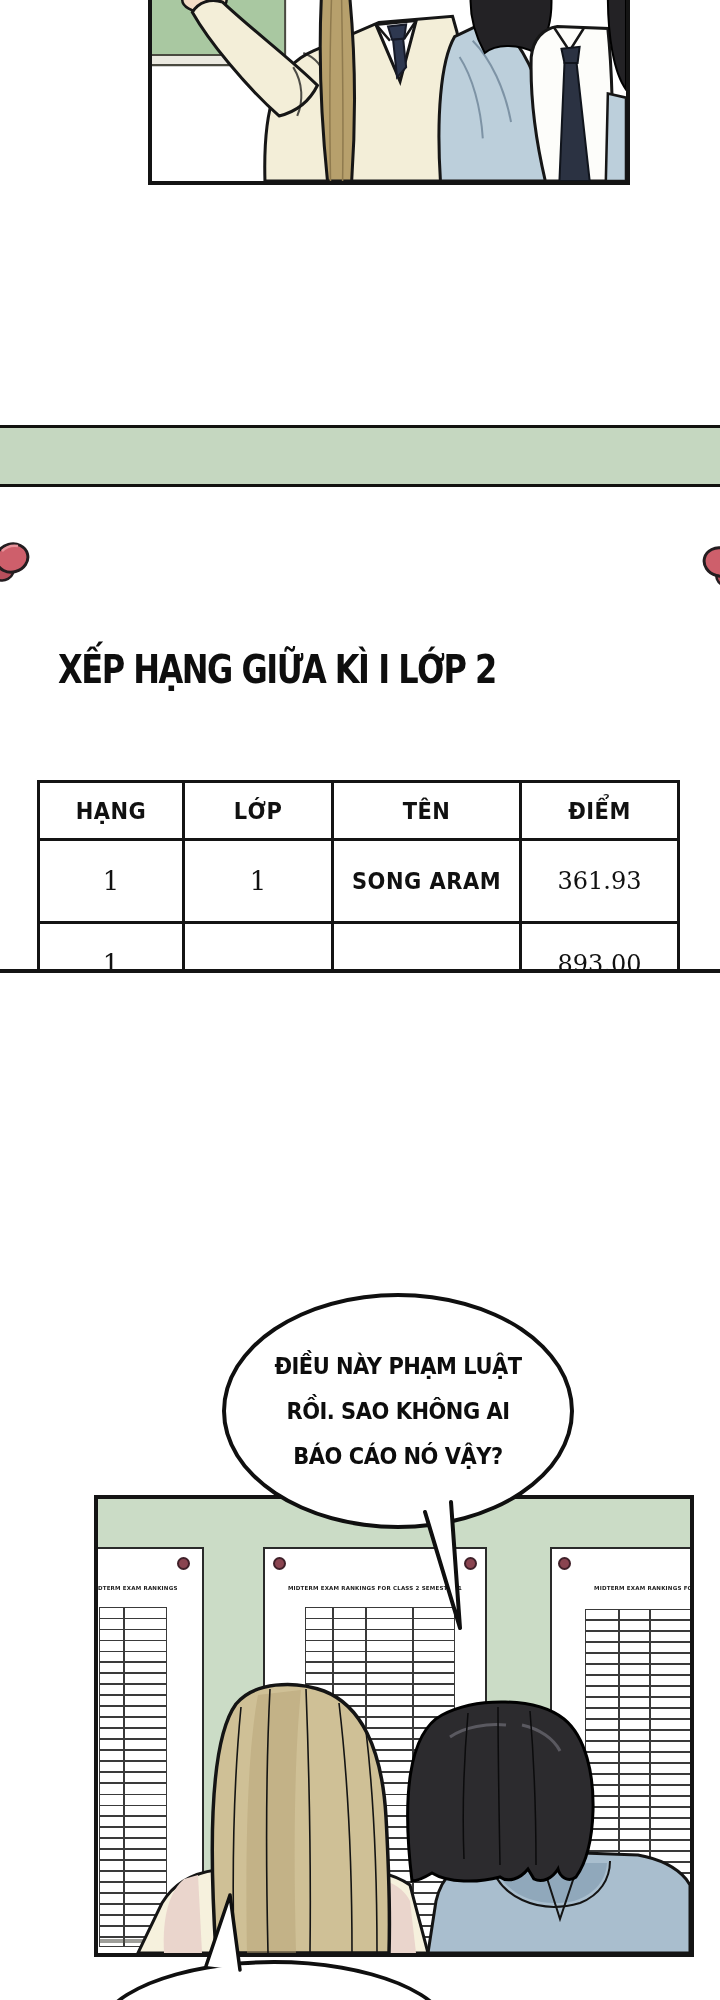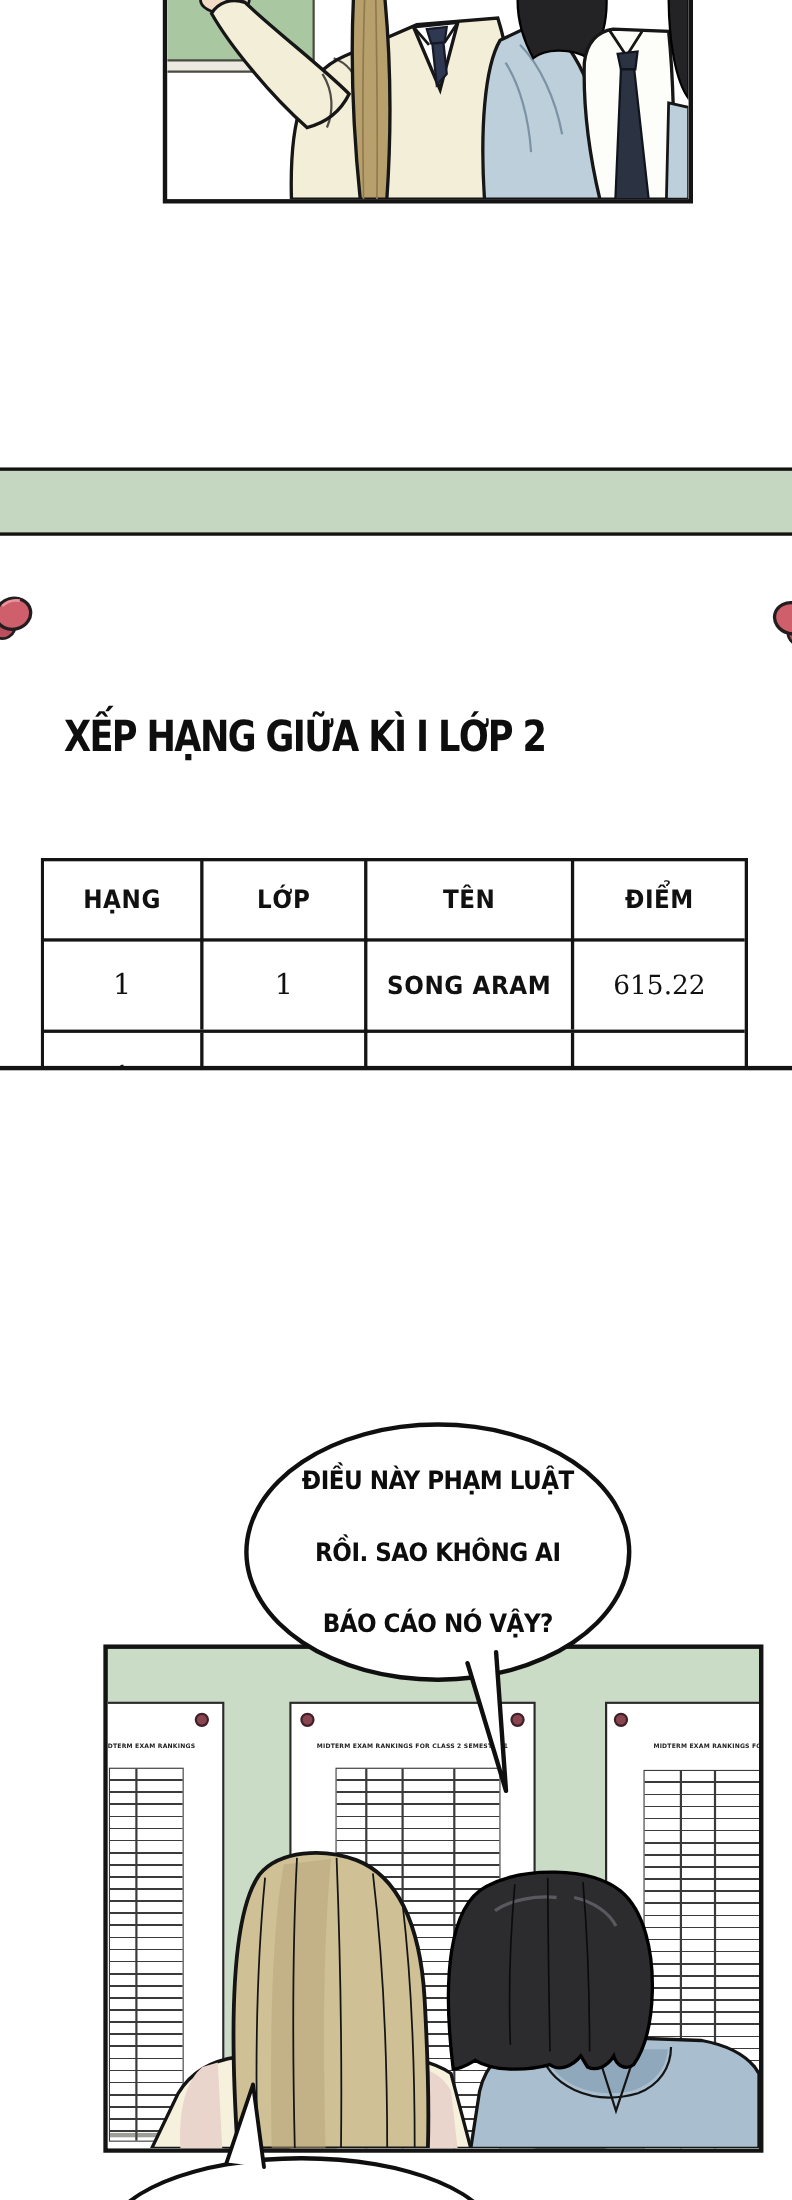--- a/index.html
+++ b/index.html
@@ -25,35 +25,35 @@
            transform:scaleY(1.22);transform-origin:center top;}
 
   
   #rank-clip{left:37px;top:780px;width:643px;height:189px;overflow:hidden;z-index:1;}
   #rank-table{position:absolute;left:0;top:0;width:643px;box-sizing:border-box;
               border:3px solid #141414;background:#fff;}
   .trow{display:grid;grid-template-columns:142px 149px 188px 158px;}
   .trow > div{display:flex;align-items:center;justify-content:center;box-sizing:border-box;
               border-left:3px solid #141414;overflow:hidden;}
   .trow > div:first-child{border-left:none;}
-  .trow.hd{height:70px;text-align:center;}
+  .trow.hd{height:55px;text-align:center;}
   .trow.r1,.trow.r2{height:80px;border-top:3px solid #141414;}
   .hd > div{font-weight:bold;font-size:21px;letter-spacing:.5px;transform:scaleY(1.1);}
   .cell-num{font-family:"DejaVu Serif","Liberation Serif",serif;font-size:26px;}
   .cell-name{font-weight:bold;font-size:21px;letter-spacing:.5px;transform:scaleY(1.08);}
   .cell-score{font-family:"DejaVu Serif","Liberation Serif",serif;font-size:24px;}
   #wall-line{left:0;top:969px;width:720px;height:4px;background:#141414;z-index:2;}
 
   
   .bubble{border:4px solid #0f0f0f;border-radius:50%;background:#fff;box-sizing:border-box;
           display:flex;flex-direction:column;align-items:center;justify-content:center;z-index:5;}
   .bubble .ln{font-weight:bold;color:#0d0d0d;white-space:nowrap;transform:scaleY(1.1);}
   #bubble-1{left:203px;top:916px;width:336px;height:198px;}
   #bubble-1 .ln{font-size:22px;line-height:41px;letter-spacing:-.5px;}
-  #bubble-2{left:222px;top:1293px;width:352px;height:236px;gap:20px;}
+  #bubble-2{left:222px;top:1293px;width:352px;height:236px;}
   #bubble-2 .ln{font-size:21px;line-height:45px;letter-spacing:-.5px;}
   .tail{overflow:visible;z-index:6;}
 
   
   #panel-board{left:94px;top:1495px;width:600px;height:462px;border:4px solid #141414;
                box-sizing:border-box;background:#cbdcc6;overflow:hidden;z-index:1;}
   .paper{position:absolute;background:#fff;border:2px solid #2a2a2a;box-sizing:border-box;overflow:hidden;}
   #paper-left{left:-22px;top:48px;width:128px;height:412px;}
   #paper-mid{left:165px;top:48px;width:224px;height:412px;}
   #paper-right{left:452px;top:48px;width:146px;height:412px;}
@@ -122,21 +122,21 @@
       <div class="trow hd">
         <div>HẠNG</div>
         <div>LỚP</div>
         <div>TÊN</div>
         <div>ĐIỂM</div>
       </div>
       <div class="trow r1">
         <div class="cell-num">1</div>
         <div class="cell-num">1</div>
         <div class="cell-name">SONG ARAM</div>
-        <div class="cell-score">615.22</div>
+        <div class="cell-score">361.93</div>
       </div>
       <div class="trow r2">
         <div class="cell-num">1</div>
         <div class="cell-num"></div>
         <div class="cell-name"></div>
         <div class="cell-score">893.00</div>
       </div>
     </div>
   </div>
   <div id="wall-line" class="abs"></div>

